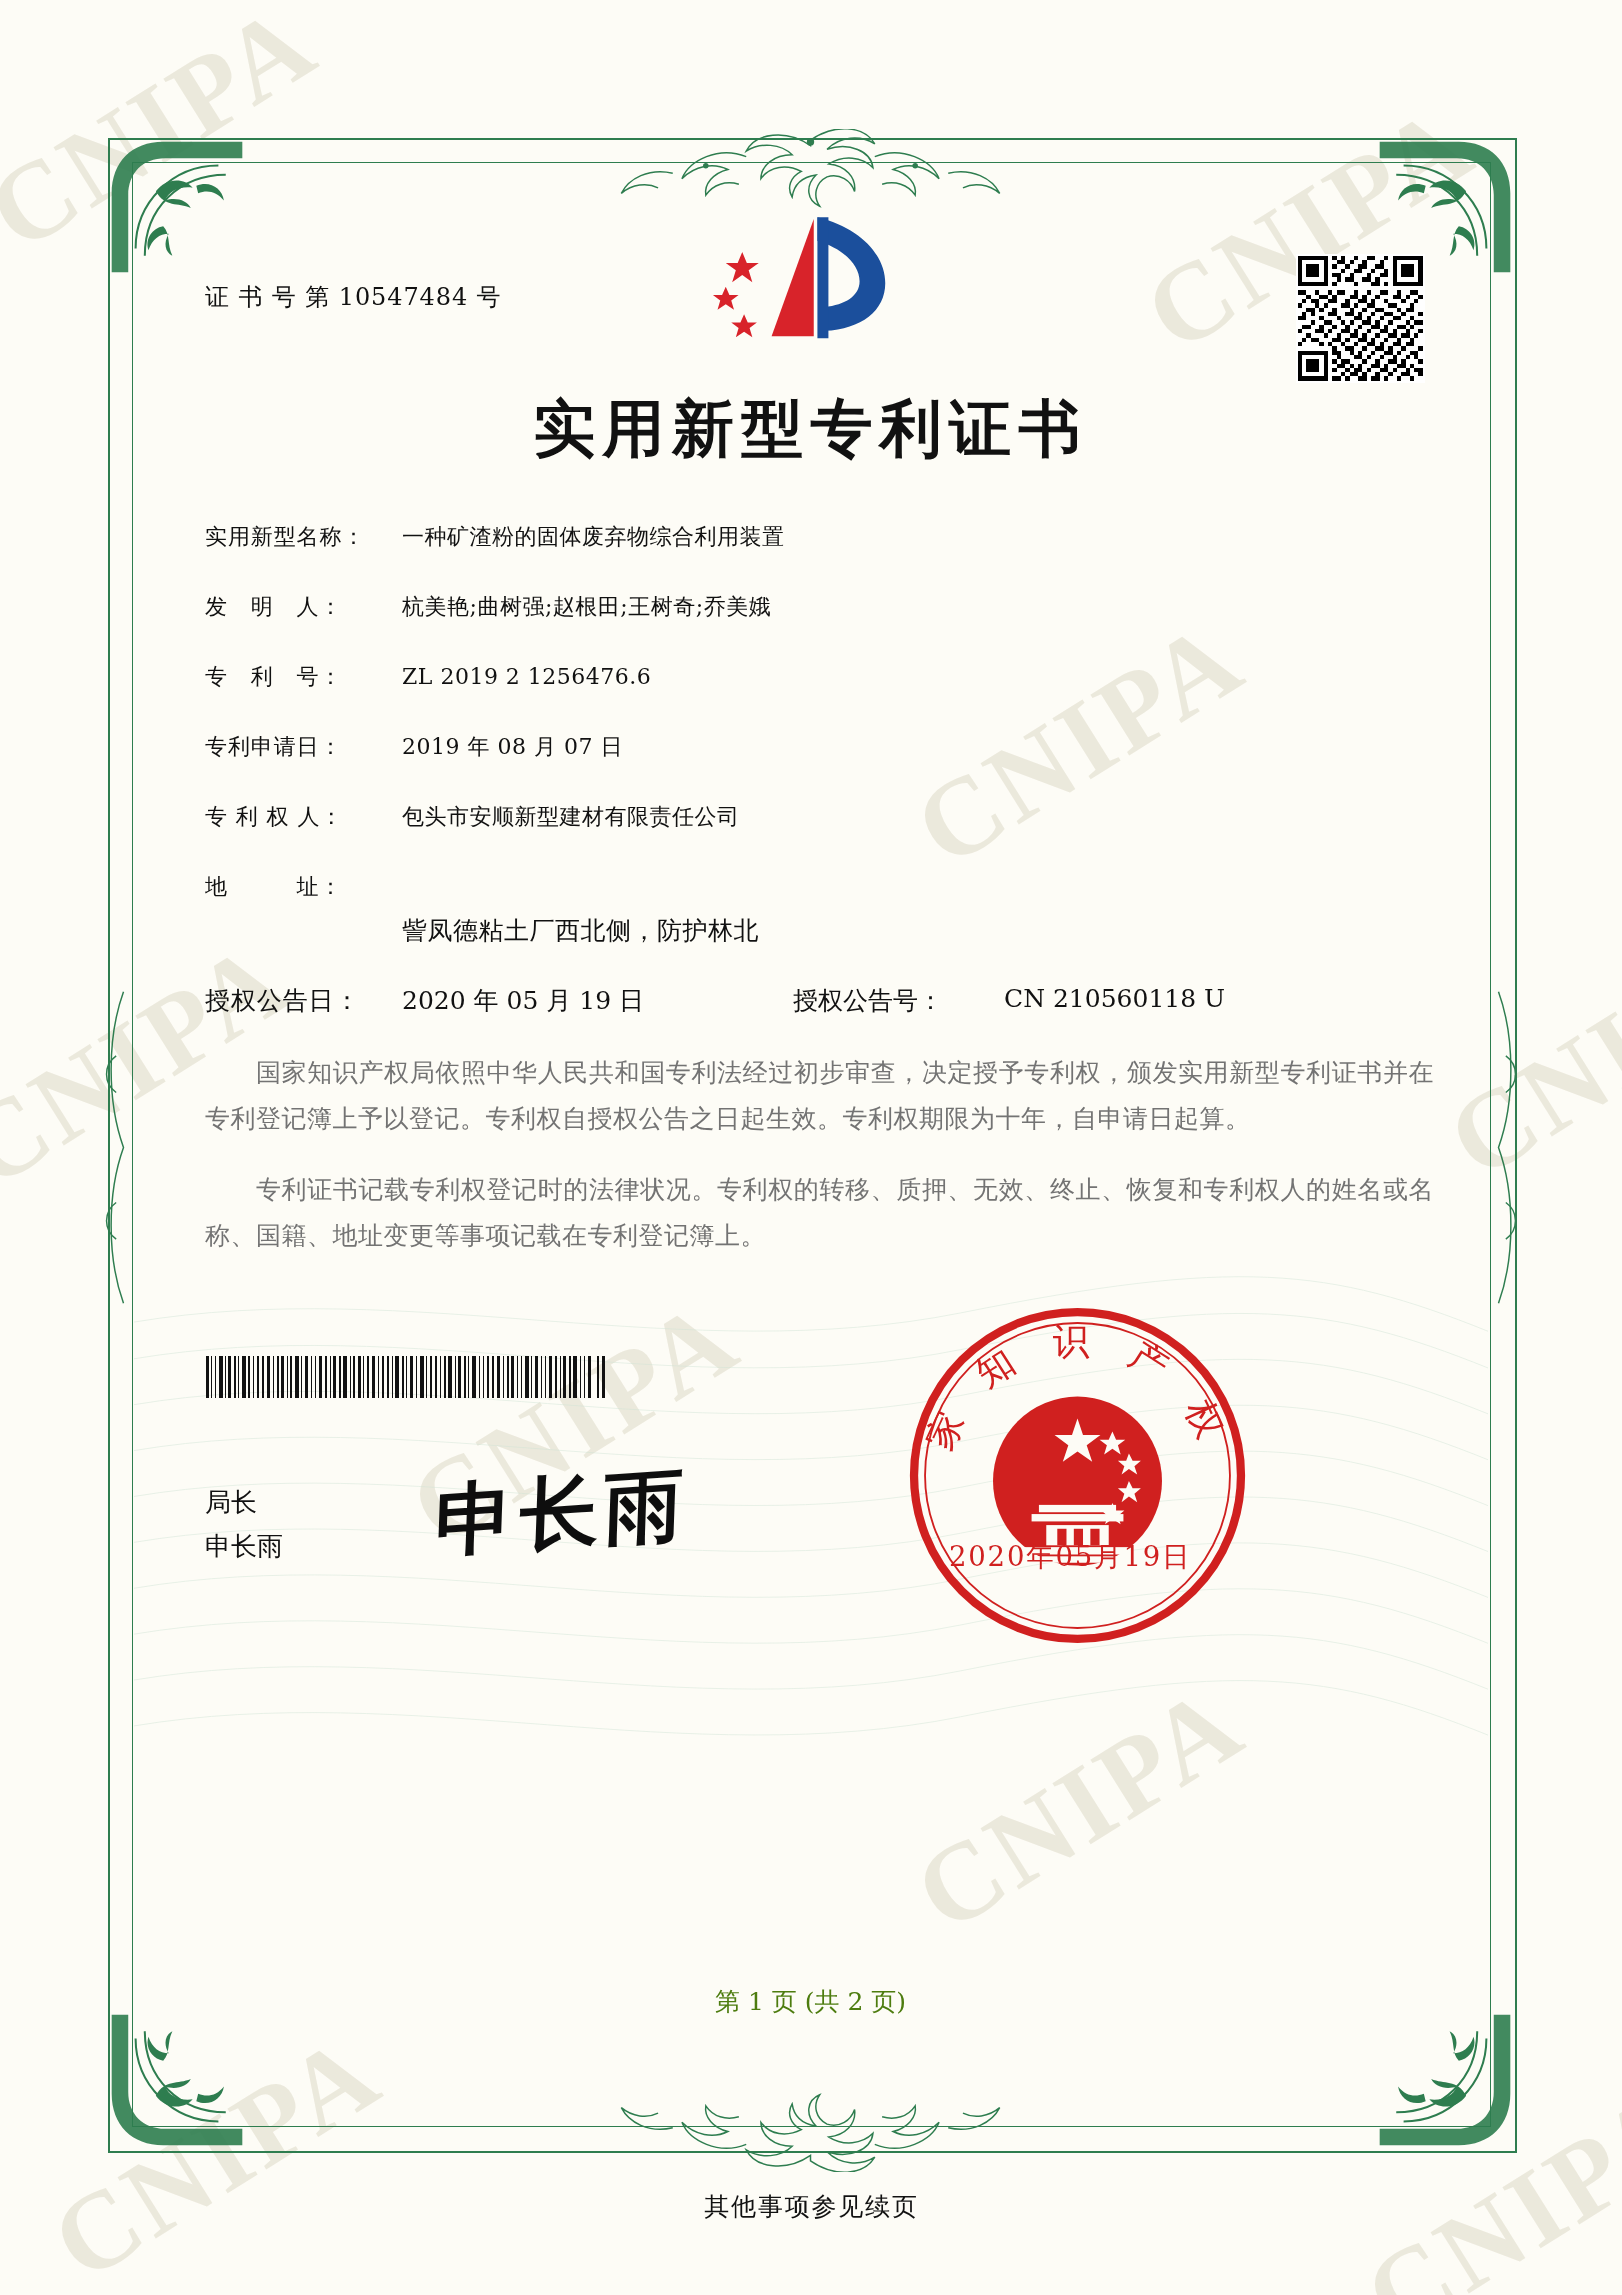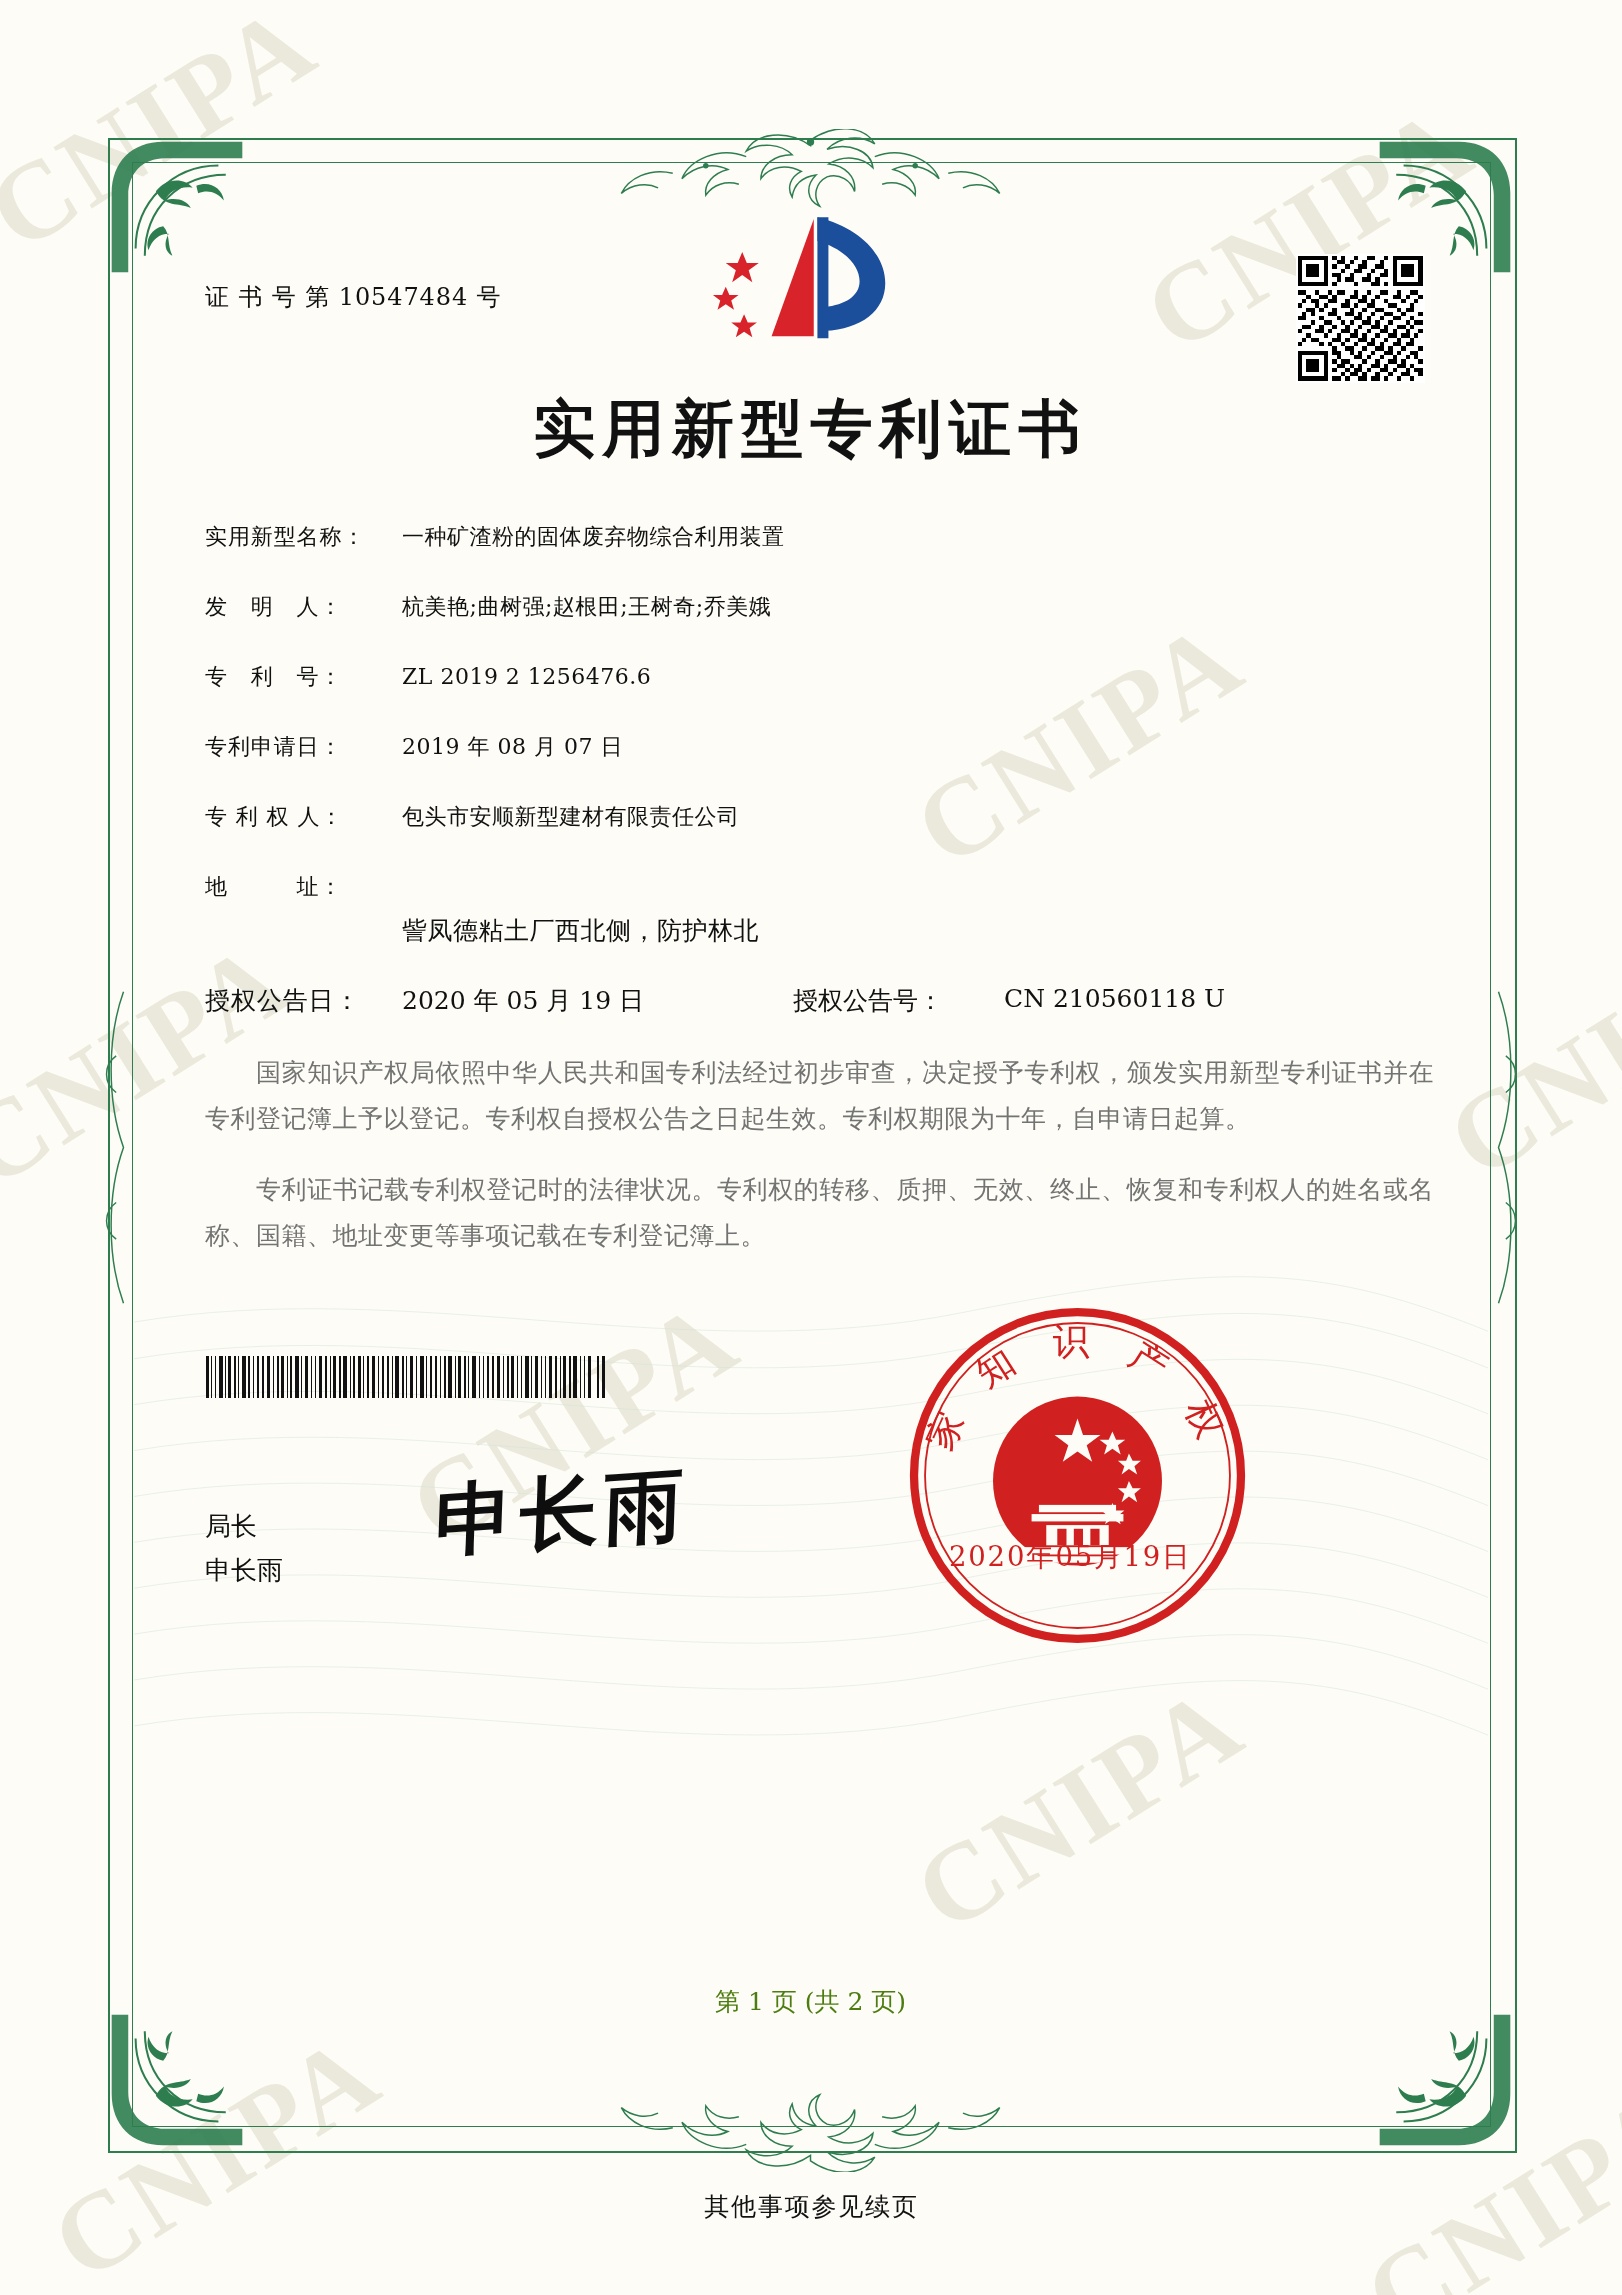--- a/index.html
+++ b/index.html
@@ -169,21 +169,20 @@
     width: 432px;
   }
   
   .sig-label {
     position: absolute;
     left: 73px;
     top: 1318px;
     font-size: 26px;
     line-height: 1.7;
     color: #111;
-    margin-top: 24px;
   }
   .sig-hand {
     position: absolute;
     left: 303px;
     top: 1299px;
     font-size: 79px;
     color: #0e0e0e;
     font-family: "DejaVu Serif", "Liberation Serif", serif;
     transform: rotate(-4deg) skewX(-6deg);
     letter-spacing: 5.5px;

